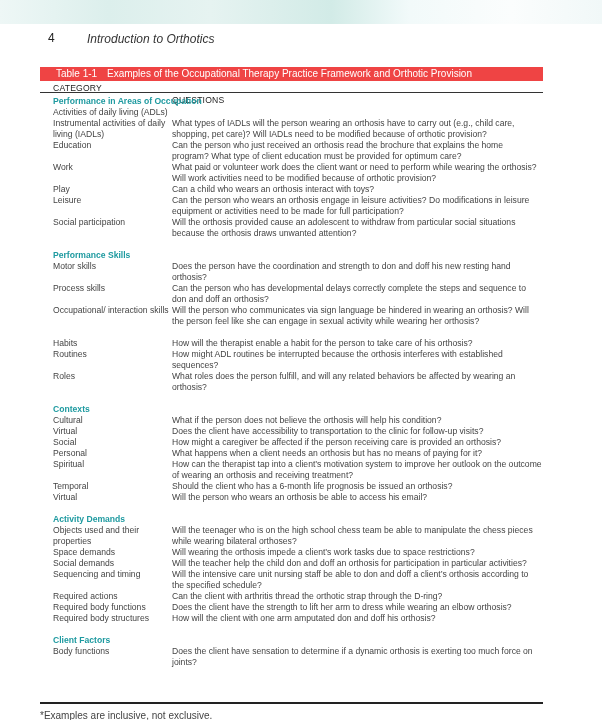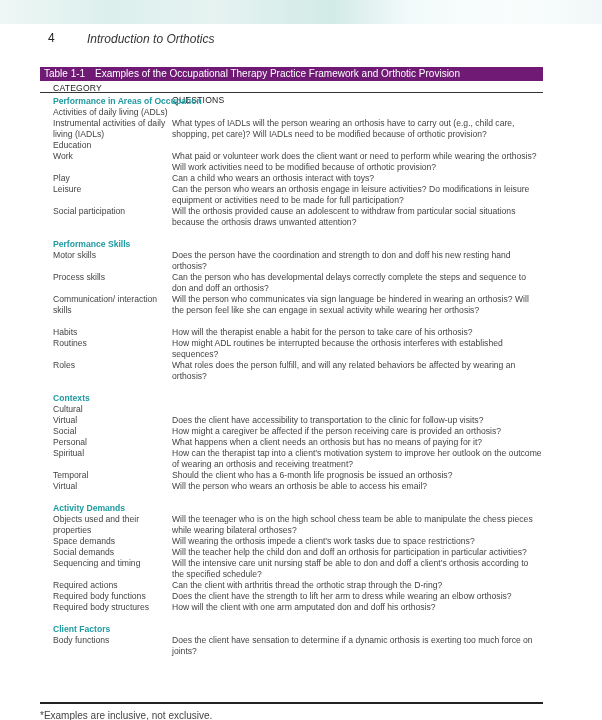--- a/index.html
+++ b/index.html
@@ -8,22 +8,22 @@
     font-family: "Liberation Sans", sans-serif; color: #3a3a3a; position: relative;
   }
   .top-band {
     position: absolute; left: 0; top: 0; width: 602px; height: 24px;
     background: linear-gradient(90deg, #eef7f6 0%, #dcefec 18%, #e6f3f1 35%, #d2ebe7 55%, #f2fafa 68%, #fbfdfd 85%, #f1f8f8 100%);
   }
   .page-num { position: absolute; left: 48px; top: 31px; font-size: 12px; color: #222; }
   .running-head { position: absolute; left: 87px; top: 32px; font-size: 12px; font-style: italic; color: #333; }
   .title-bar {
     position: absolute; left: 40px; top: 67px; width: 503px; height: 14px;
-    background: #701a75; color: #ffffff; font-size: 10px; line-height: 14px;
-    white-space: nowrap; box-sizing: border-box; padding-left: 4px;
+    background: #ef4444; color: #ffffff; font-size: 10px; line-height: 14px;
+    white-space: nowrap; box-sizing: border-box; padding-left: 16px;
   }
   .title-bar .tnum { display: inline-block; width: 51px; }
   .col-head { position: absolute; top: 83px; font-size: 8.6px; color: #222; letter-spacing: 0.2px; }
   .rule-top { position: absolute; left: 40px; top: 92px; width: 503px; height: 1px; background: #333; }
   .table-body { position: absolute; left: 53px; top: 96px; width: 490px; }
   .section-title { color: #1e9aa0; font-weight: bold; font-size: 8.6px; line-height: 11px; height: 11px; }
   .section.gap { margin-top: 11px; }
   .row { display: flex; font-size: 8.6px; line-height: 11px; color: #444; }
   .row .cat { width: 119px; flex: none; }
   .row .q { width: 370px; flex: none; }
@@ -51,20 +51,21 @@
       <div class="section-title">Performance in Areas of Occupation</div>
       <div class="row">
         <div class="cat">Activities of daily living (ADLs)</div>
       </div>
       <div class="row">
         <div class="cat">Instrumental activities of daily living (IADLs)</div>
         <div class="q">What types of IADLs will the person wearing an orthosis have to carry out (e.g., child care, shopping, pet care)? Will IADLs need to be modified because of orthotic provision?</div>
       </div>
       <div class="row">
         <div class="cat">Education</div>
+        <div class="q">Can the person who just received an orthosis read the brochure that explains the home program? What type of client education must be provided for optimum care?</div>
       </div>
       <div class="row">
         <div class="cat">Work</div>
         <div class="q">What paid or volunteer work does the client want or need to perform while wearing the orthosis? Will work activities need to be modified because of orthotic provision?</div>
       </div>
       <div class="row">
         <div class="cat">Play</div>
         <div class="q">Can a child who wears an orthosis interact with toys?</div>
       </div>
       <div class="row">
@@ -80,21 +81,21 @@
       <div class="section-title">Performance Skills</div>
       <div class="row">
         <div class="cat">Motor skills</div>
         <div class="q">Does the person have the coordination and strength to don and doff his new resting hand orthosis?</div>
       </div>
       <div class="row">
         <div class="cat">Process skills</div>
         <div class="q">Can the person who has developmental delays correctly complete the steps and sequence to don and doff an orthosis?</div>
       </div>
       <div class="row">
-        <div class="cat">Communication/ interaction skills</div>
+        <div class="cat">Occupational/ interaction skills</div>
         <div class="q">Will the person who communicates via sign language be hindered in wearing an orthosis? Will the person feel like she can engage in sexual activity while wearing her orthosis?</div>
       </div>
     </div>
     <div class="section gap">
       <div class="row">
         <div class="cat">Habits</div>
         <div class="q">How will the therapist enable a habit for the person to take care of his orthosis?</div>
       </div>
       <div class="row">
         <div class="cat">Routines</div>
@@ -102,20 +103,21 @@
       </div>
       <div class="row">
         <div class="cat">Roles</div>
         <div class="q">What roles does the person fulfill, and will any related behaviors be affected by wearing an orthosis?</div>
       </div>
     </div>
     <div class="section gap">
       <div class="section-title">Contexts</div>
       <div class="row">
         <div class="cat">Cultural</div>
+        <div class="q">What if the person does not believe the orthosis will help his condition?</div>
       </div>
       <div class="row">
         <div class="cat">Virtual</div>
         <div class="q">Does the client have accessibility to transportation to the clinic for follow-up visits?</div>
       </div>
       <div class="row">
         <div class="cat">Social</div>
         <div class="q">How might a caregiver be affected if the person receiving care is provided an orthosis?</div>
       </div>
       <div class="row">

